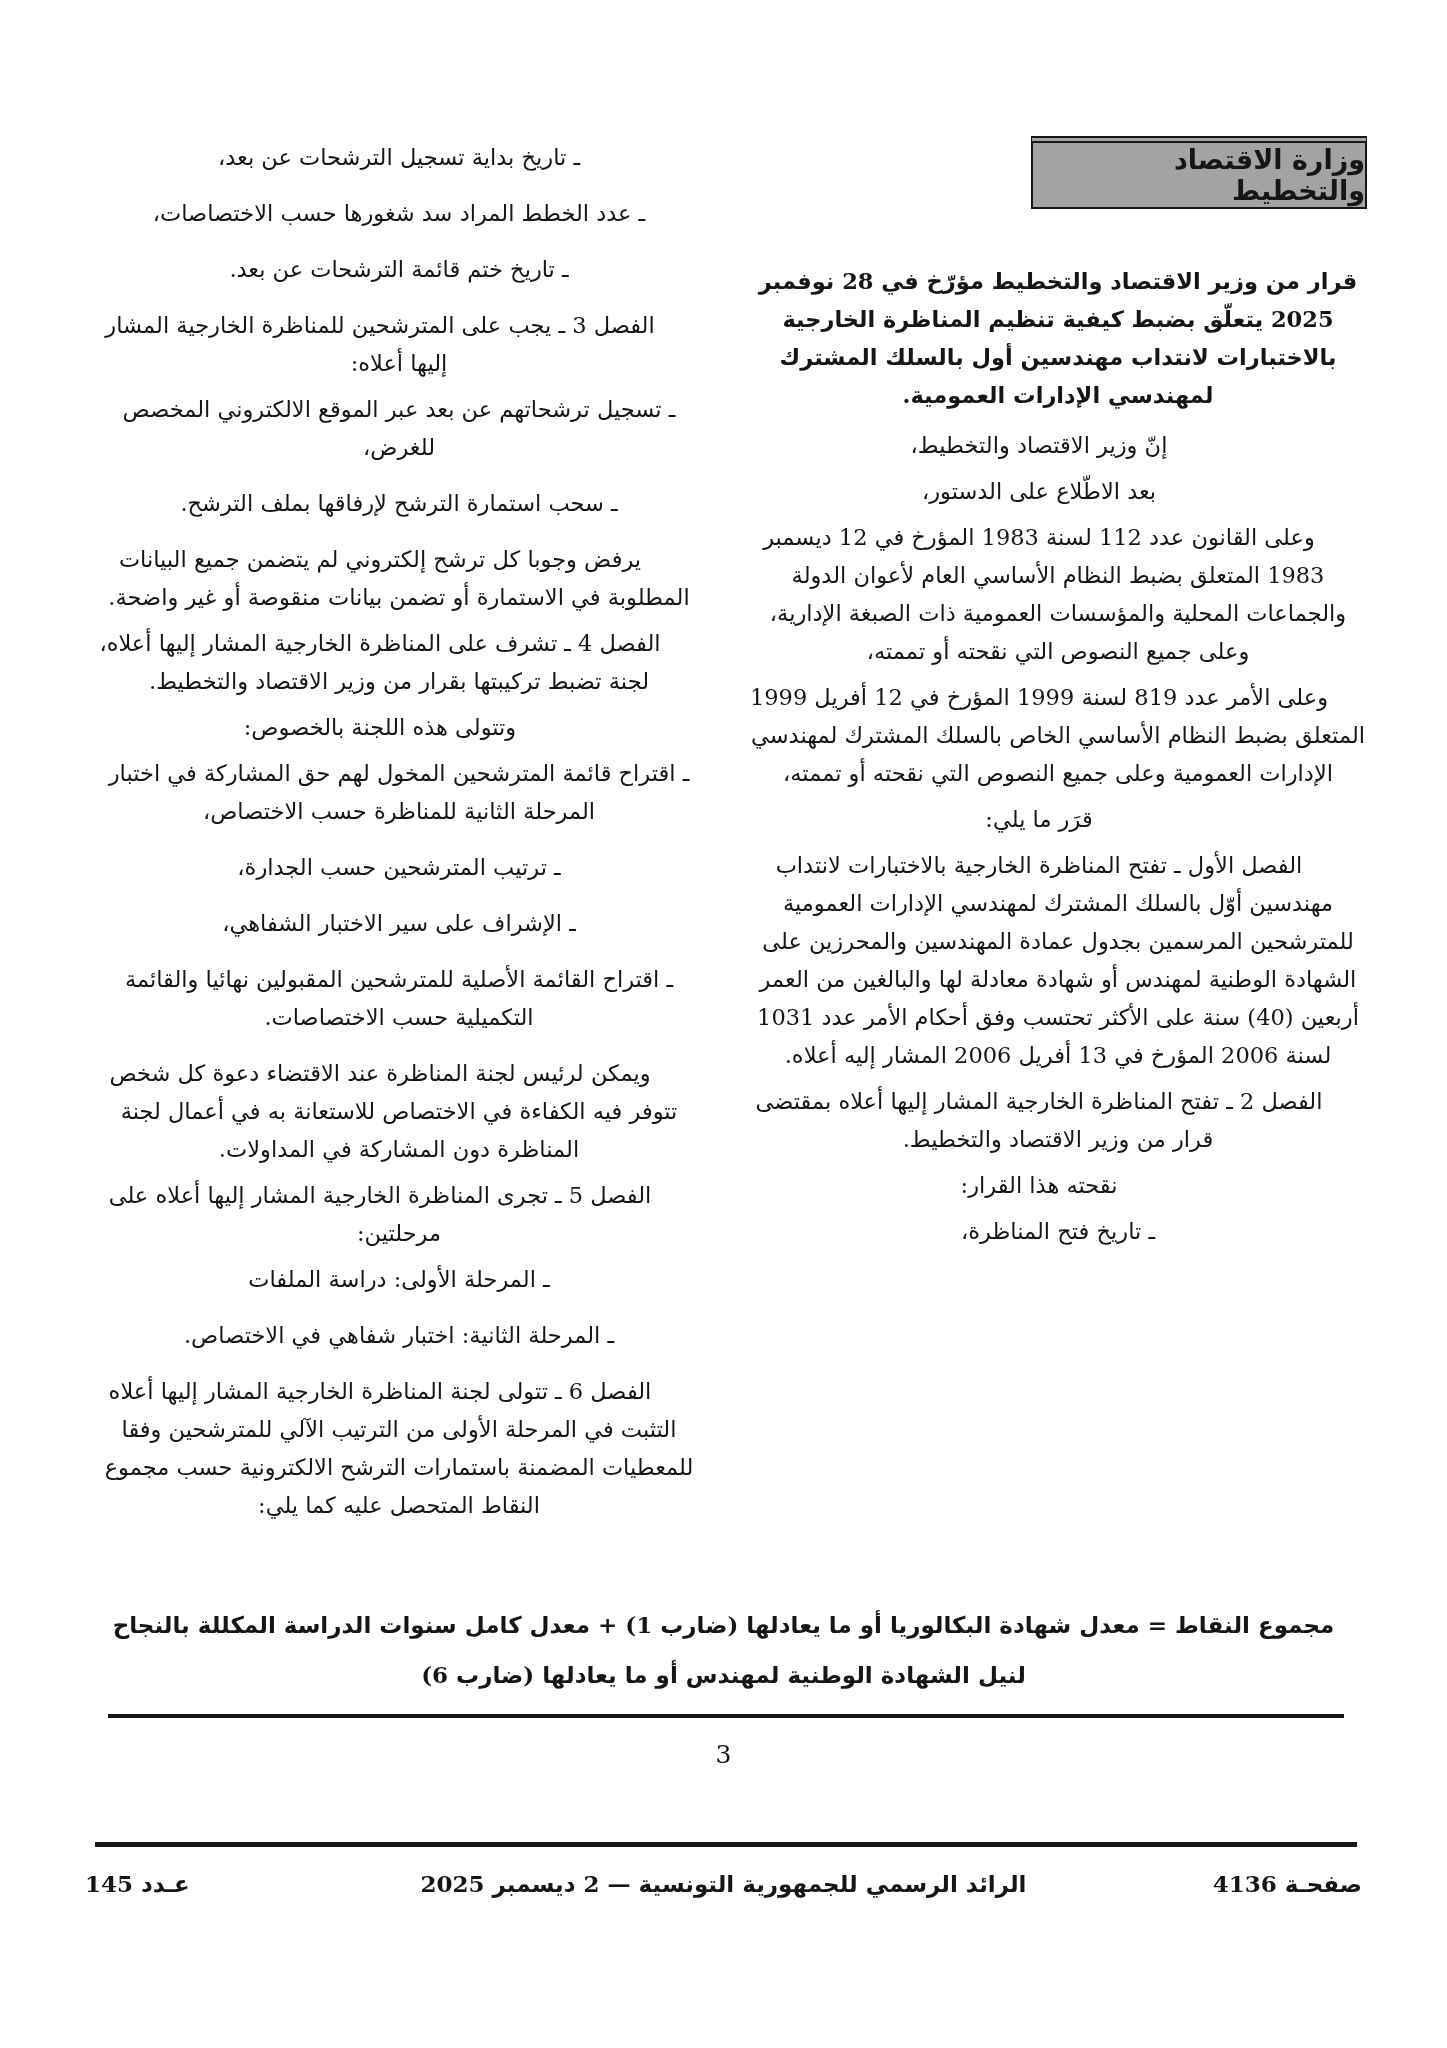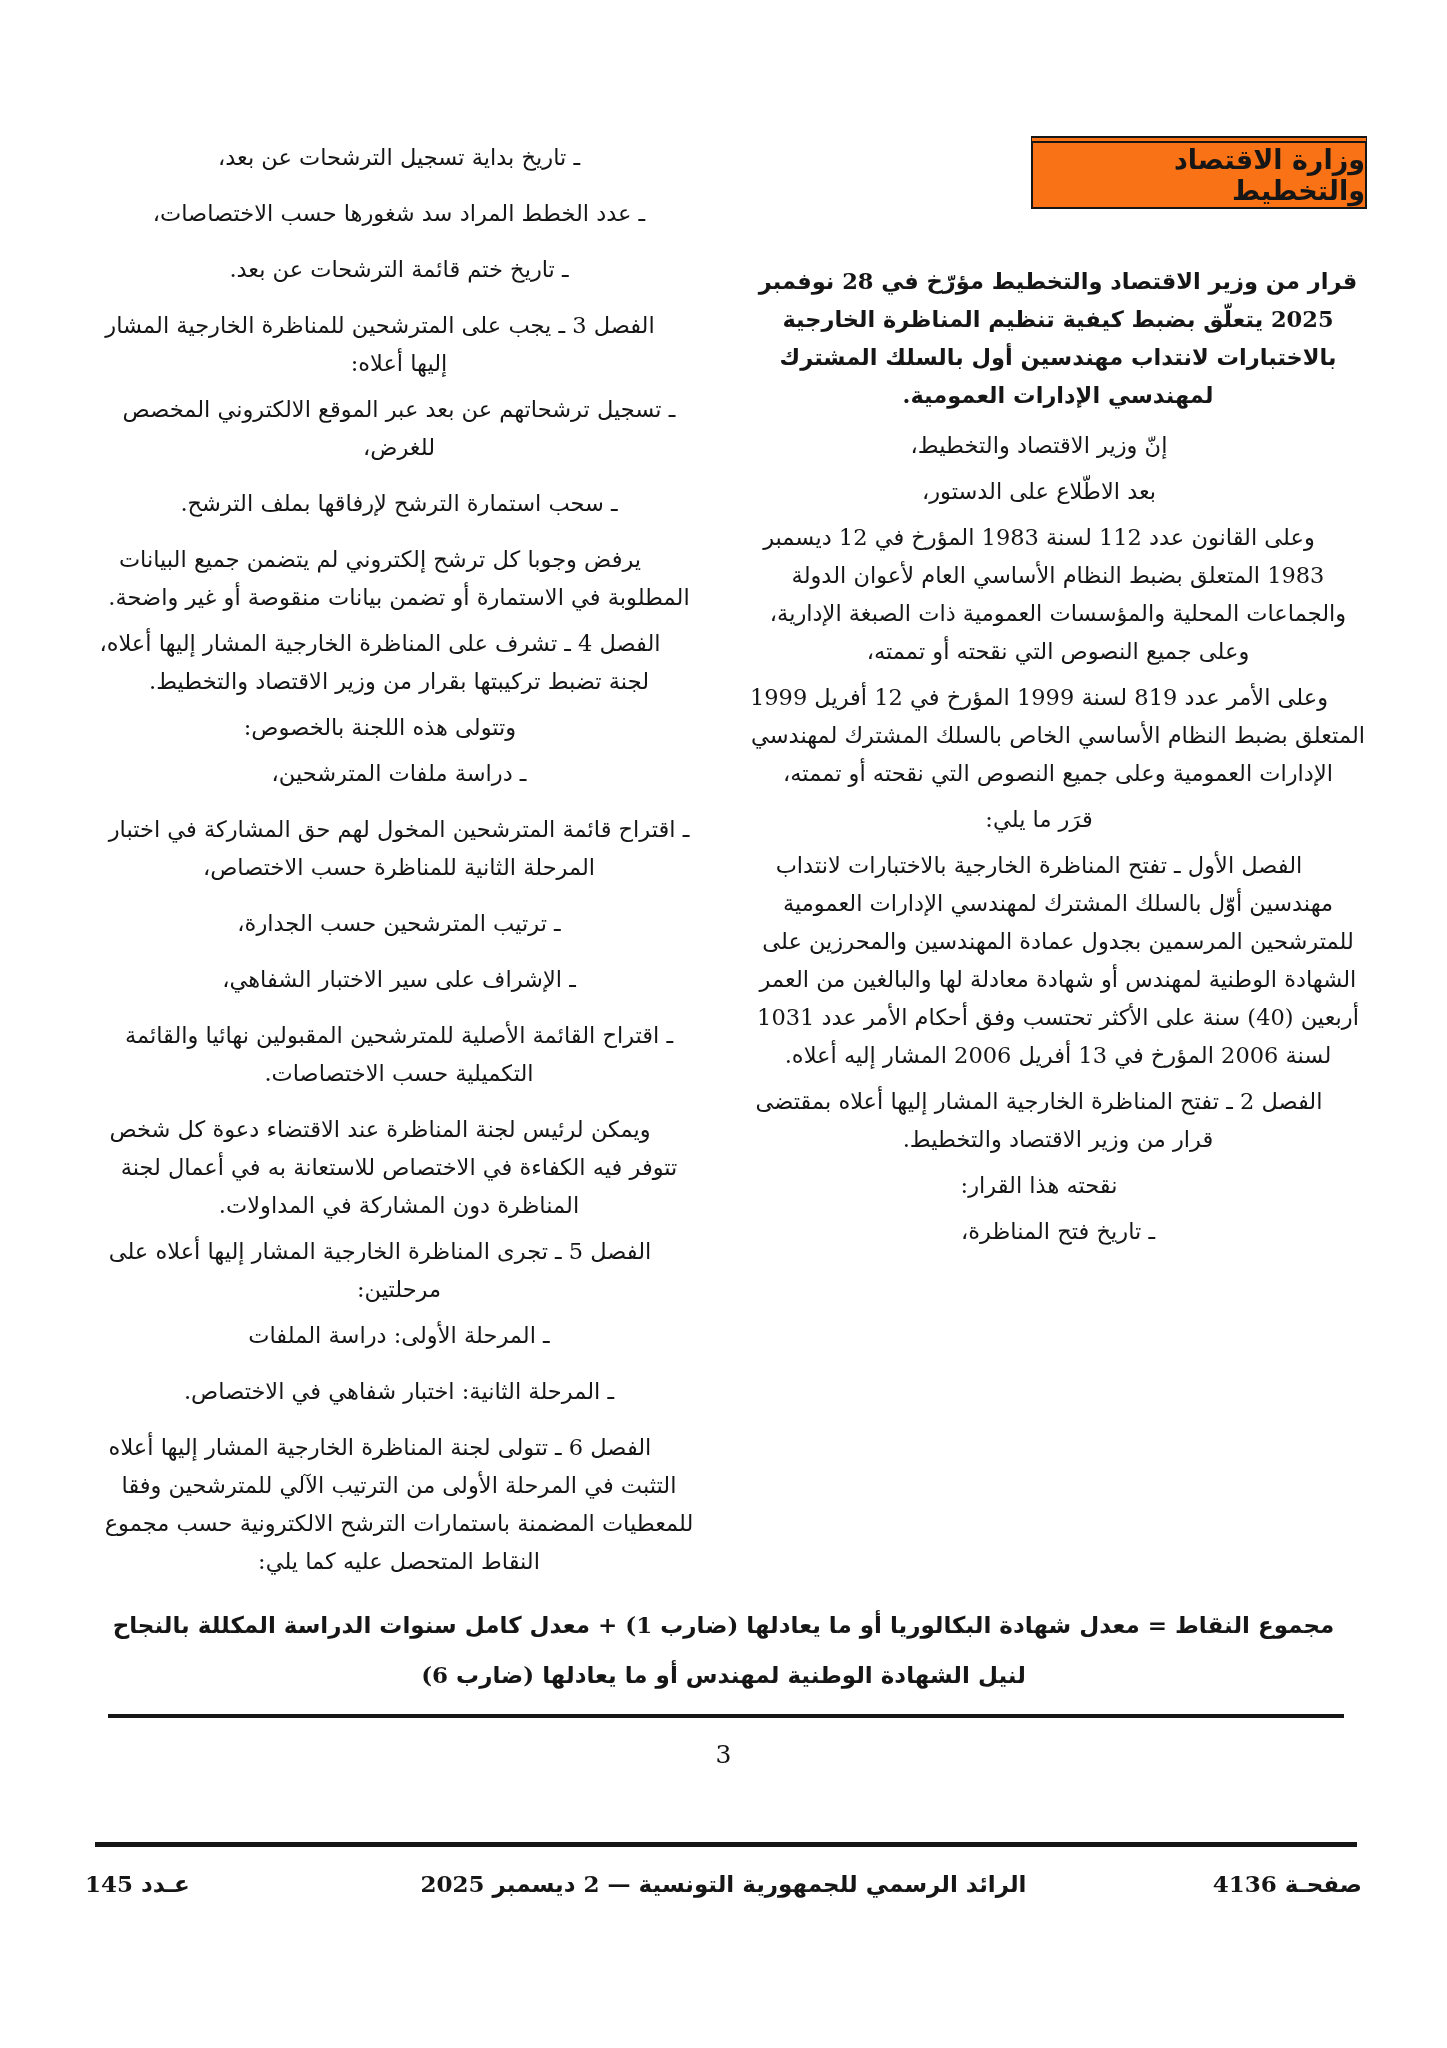--- a/index.html
+++ b/index.html
@@ -12,21 +12,21 @@
     direction:rtl;
     overflow:hidden;
   }
   .ministry-box{
     position:absolute;top:136px;right:80px;
     width:332px;height:64px;
     border:2px solid #161616;
     border-top:7px double #161616;
     display:flex;align-items:center;justify-content:center;
     font-weight:bold;font-size:27px;
-    background:#f97316;
+    background:#a3a3a3;
   }
   .col{position:absolute;}
   .col-right{top:262px;right:80px;width:618px;}
   .col-left{top:138px;left:88px;width:622px;}
   .col p{
     margin:0 0 8px 0;
     font-size:22.5px;
     line-height:38px;
     text-align:center;
   }
@@ -87,21 +87,20 @@
   <div class="col col-left">
     <p class="li">ـ تاريخ بداية تسجيل الترشحات عن بعد،</p>
     <p class="li">ـ عدد الخطط المراد سد شغورها حسب الاختصاصات،</p>
     <p class="li">ـ تاريخ ختم قائمة الترشحات عن بعد.</p>
     <p class="ind just">الفصل 3 ـ يجب على المترشحين للمناظرة الخارجية المشار إليها أعلاه:</p>
     <p class="li just">ـ تسجيل ترشحاتهم عن بعد عبر الموقع الالكتروني المخصص للغرض،</p>
     <p class="li">ـ سحب استمارة الترشح لإرفاقها بملف الترشح.</p>
     <p class="ind just">يرفض وجوبا كل ترشح إلكتروني لم يتضمن جميع البيانات المطلوبة في الاستمارة أو تضمن بيانات منقوصة أو غير واضحة.</p>
     <p class="ind just">الفصل 4 ـ تشرف على المناظرة الخارجية المشار إليها أعلاه، لجنة تضبط تركيبتها بقرار من وزير الاقتصاد والتخطيط.</p>
     <p class="ind">وتتولى هذه اللجنة بالخصوص:</p>
-    <p class="li">ـ دراسة ملفات المترشحين،</p>
     <p class="li just">ـ اقتراح قائمة المترشحين المخول لهم حق المشاركة في اختبار المرحلة الثانية للمناظرة حسب الاختصاص،</p>
     <p class="li">ـ ترتيب المترشحين حسب الجدارة،</p>
     <p class="li">ـ الإشراف على سير الاختبار الشفاهي،</p>
     <p class="li just">ـ اقتراح القائمة الأصلية للمترشحين المقبولين نهائيا والقائمة التكميلية حسب الاختصاصات.</p>
     <p class="ind just">ويمكن لرئيس لجنة المناظرة عند الاقتضاء دعوة كل شخص تتوفر فيه الكفاءة في الاختصاص للاستعانة به في أعمال لجنة المناظرة دون المشاركة في المداولات.</p>
     <p class="ind just">الفصل 5 ـ تجرى المناظرة الخارجية المشار إليها أعلاه على مرحلتين:</p>
     <p class="li">ـ المرحلة الأولى: دراسة الملفات</p>
     <p class="li">ـ المرحلة الثانية: اختبار شفاهي في الاختصاص.</p>
     <p class="ind just">الفصل 6 ـ تتولى لجنة المناظرة الخارجية المشار إليها أعلاه التثبت في المرحلة الأولى من الترتيب الآلي للمترشحين وفقا للمعطيات المضمنة باستمارات الترشح الالكترونية حسب مجموع النقاط المتحصل عليه كما يلي:</p>
   </div>

